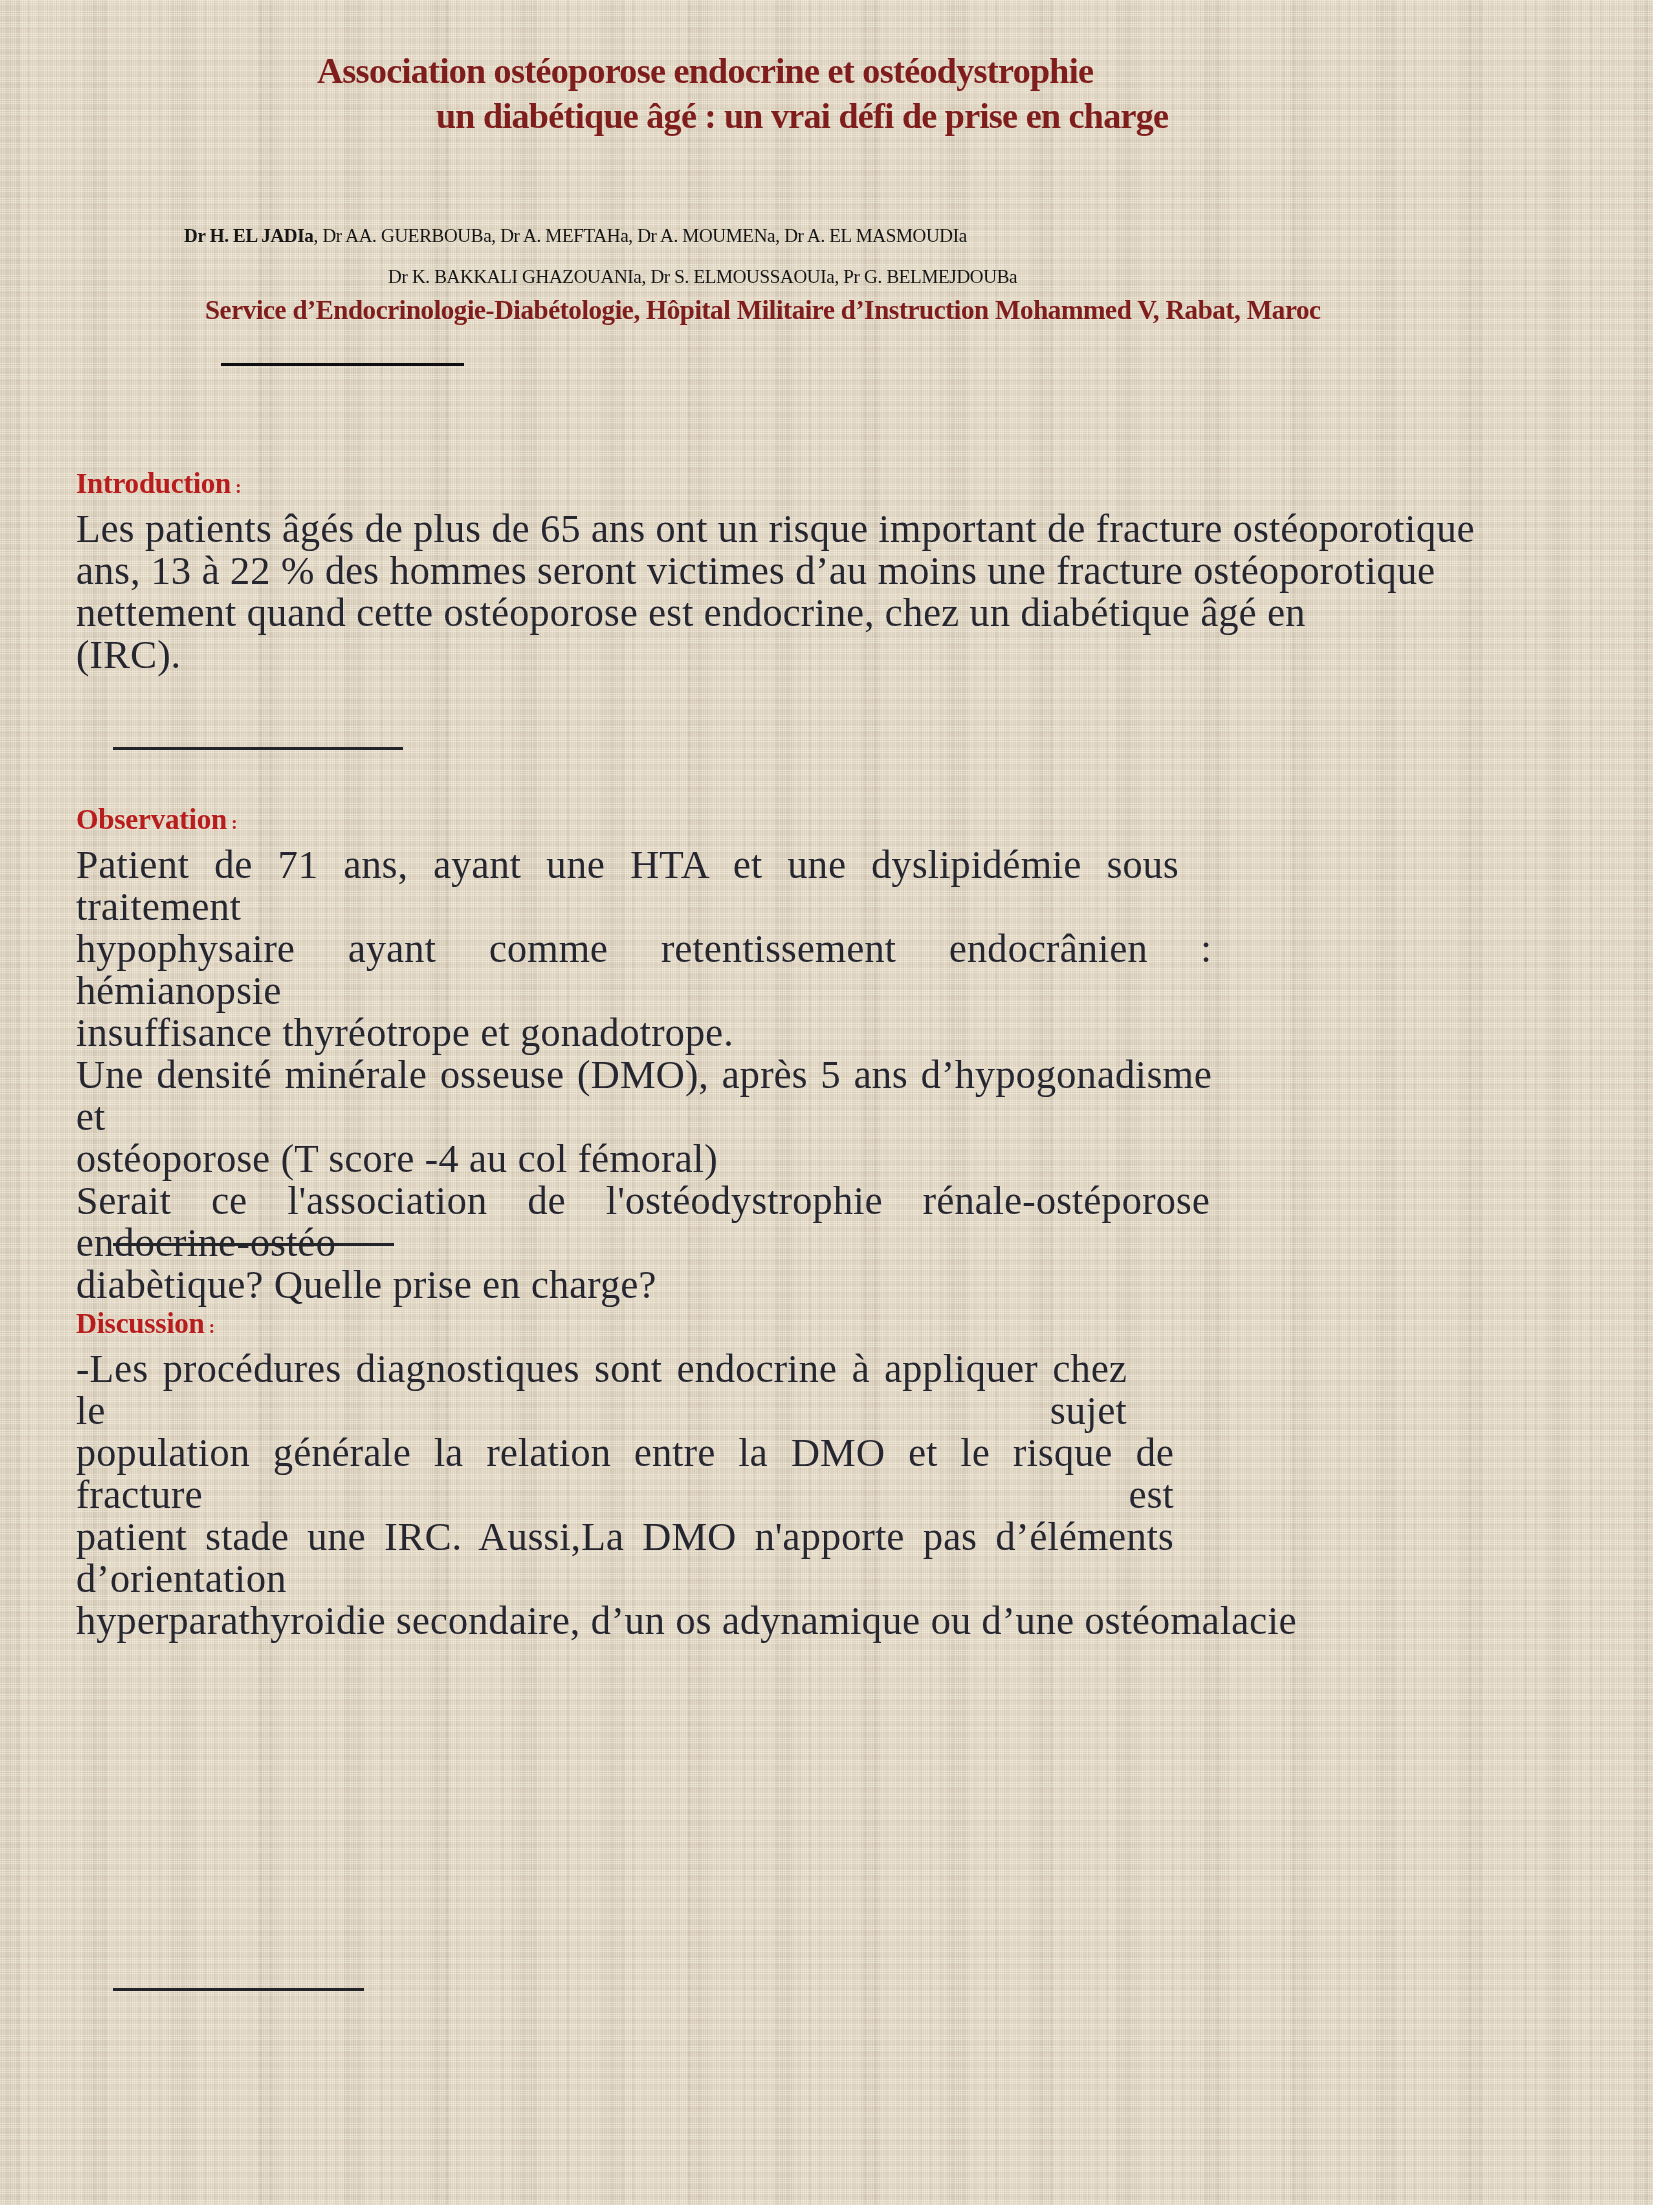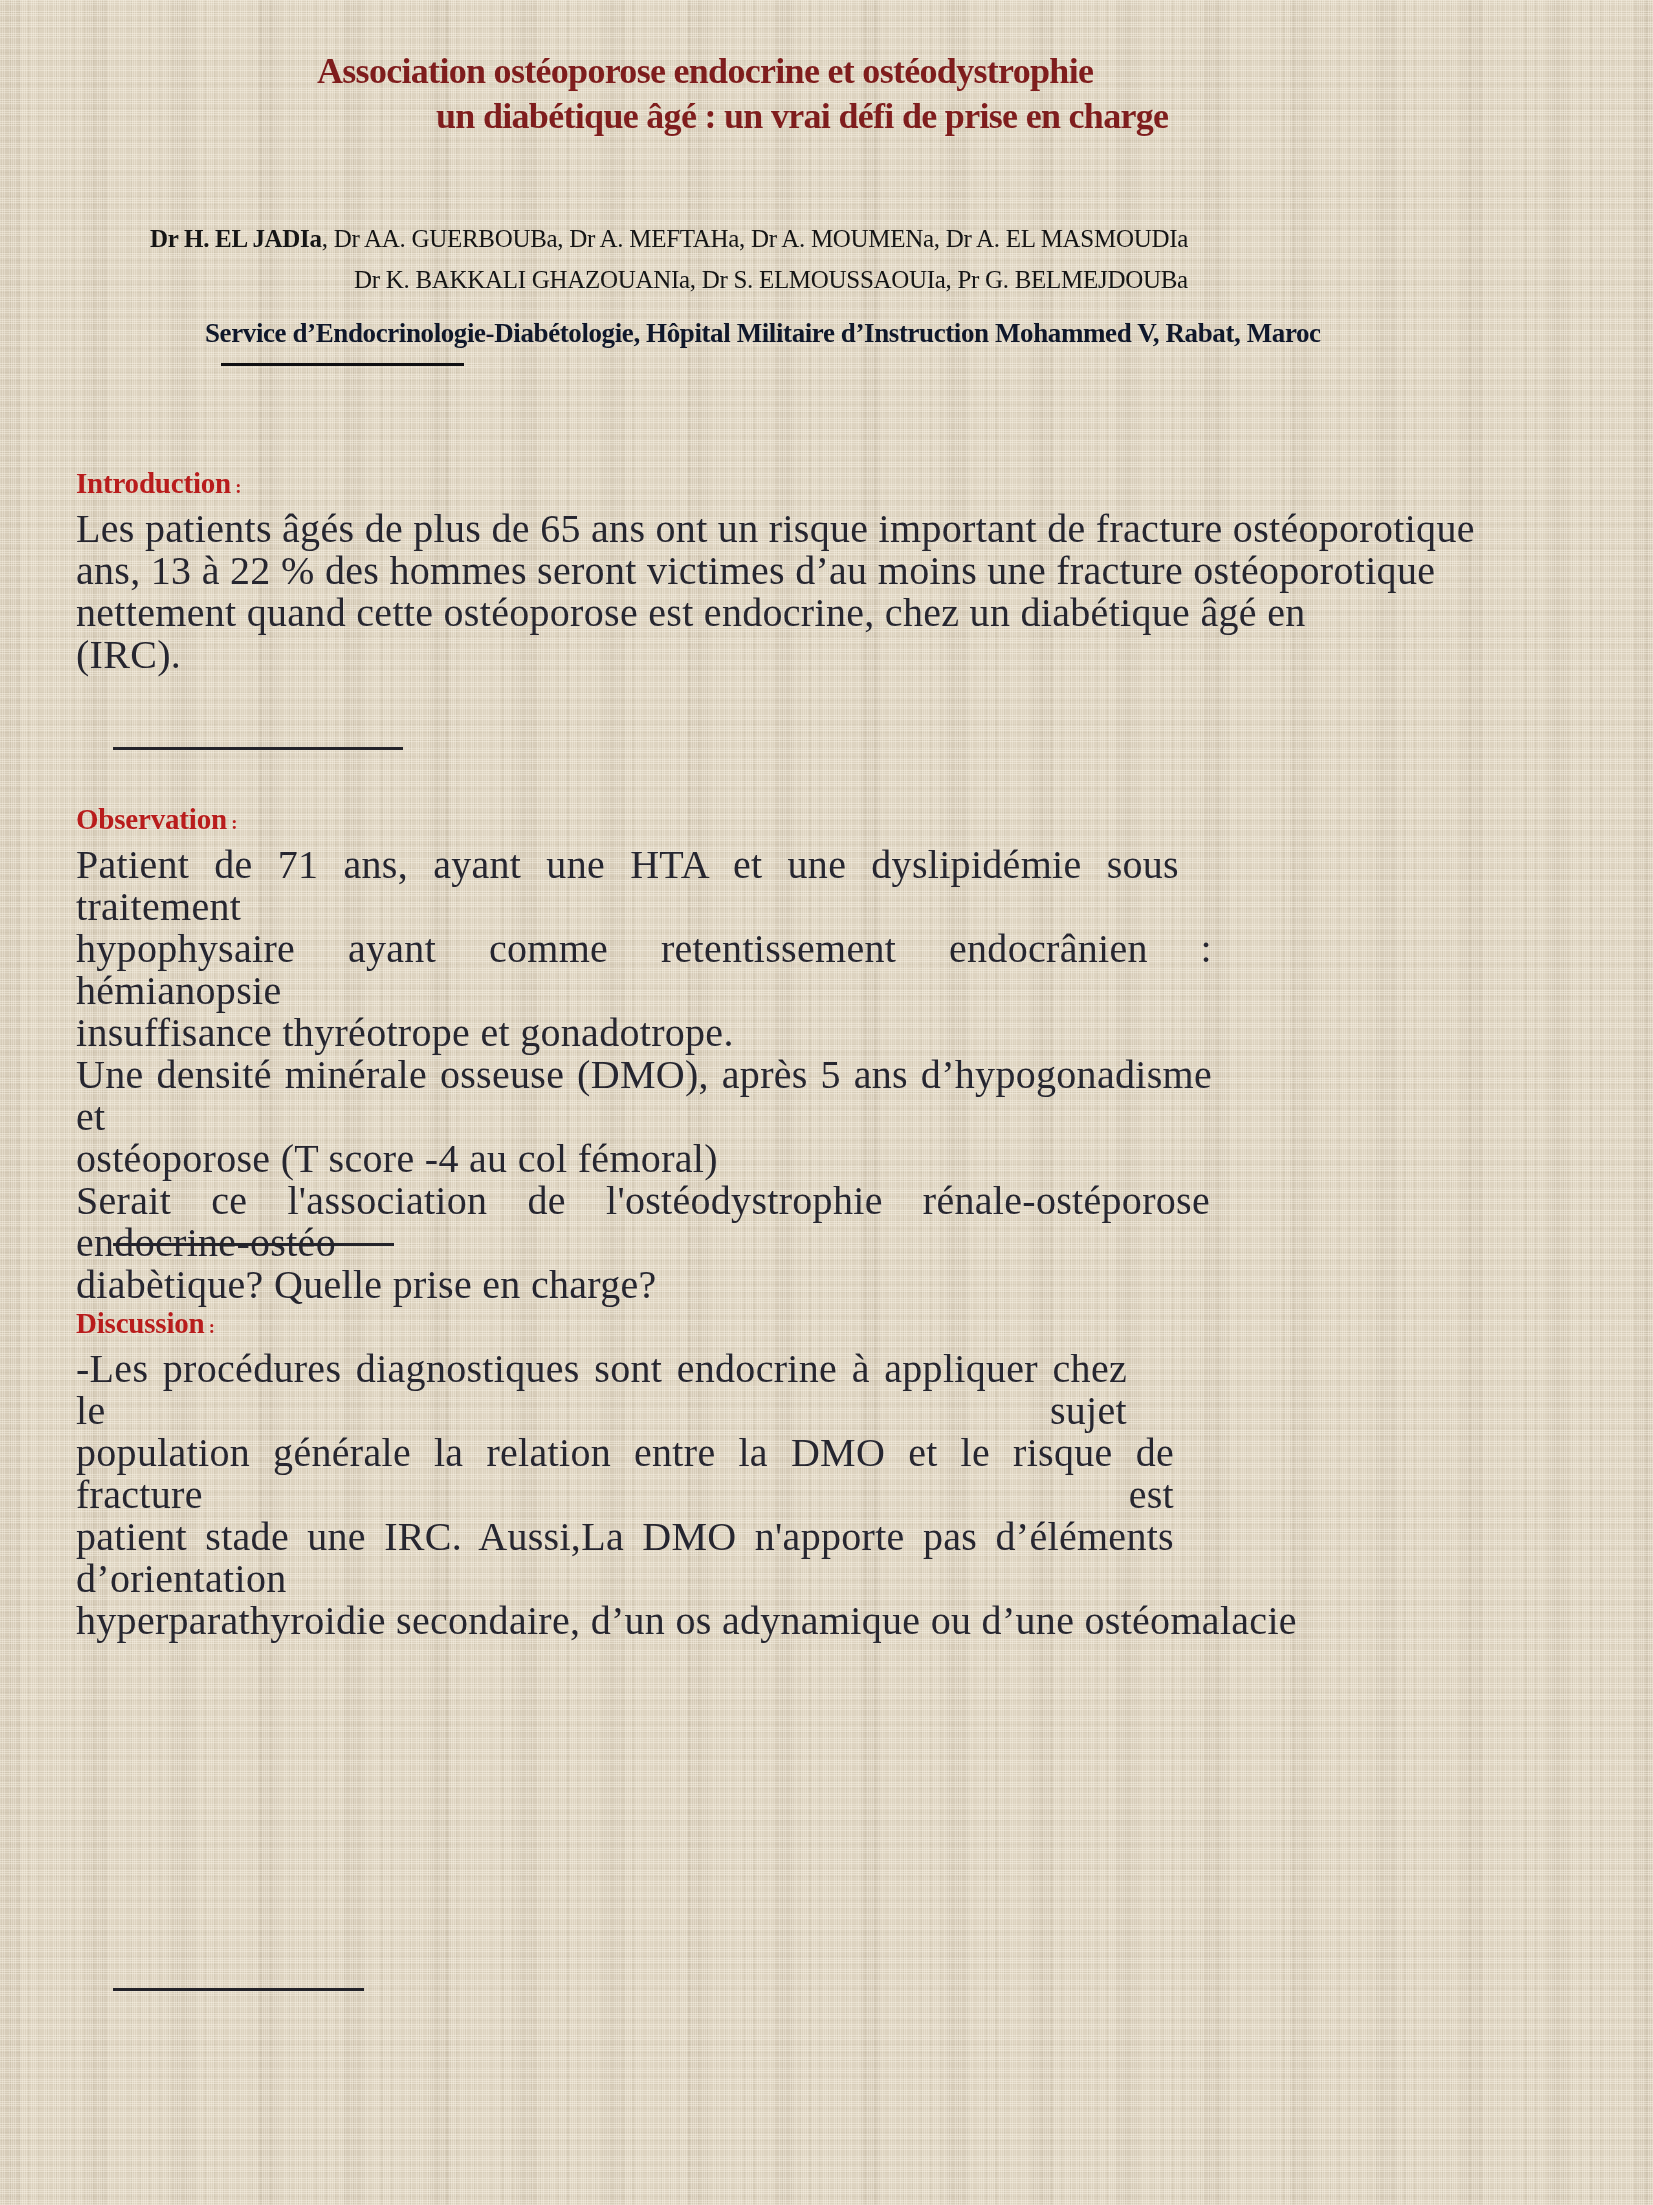--- a/index.html
+++ b/index.html
@@ -32,39 +32,39 @@
     font-size: 36px;
     letter-spacing: -0.7px;
     line-height: 1;
   }
   #title-line-1 { left: 317px; top: 53px; }
   #title-line-2 { left: 436px; top: 98px; }
 
   
   .authors {
     font-family: "Liberation Serif", "DejaVu Serif", serif;
-    font-size: 25px;
+    font-size: 19px;
     color: #151515;
     line-height: 1;
     letter-spacing: -0.3px;
+    margin-left: 34px;
   }
   .authors b { font-weight: bold; }
   #authors-line-1 { left: 150px; top: 226px; }
   #authors-line-2 { left: 354px; top: 267px; }
 
   
   #affiliation {
     left: 205px; top: 297px;
     font-family: "Liberation Serif", "DejaVu Serif", serif;
     font-weight: bold;
     font-size: 27px;
-    color: #0f172a;
+    color: #7f1d1d;
     letter-spacing: -0.4px;
     line-height: 1;
-    margin-top: 23px;
   }
 
   
   .rule {
     position: absolute;
     height: 2.9px;
     background: #23232a;
   }
   #rule-header  { left: 221px; top: 363px; width: 243px; background:#0f0f12; }
   #rule-intro   { left: 113px; top: 747px; width: 290px; }

